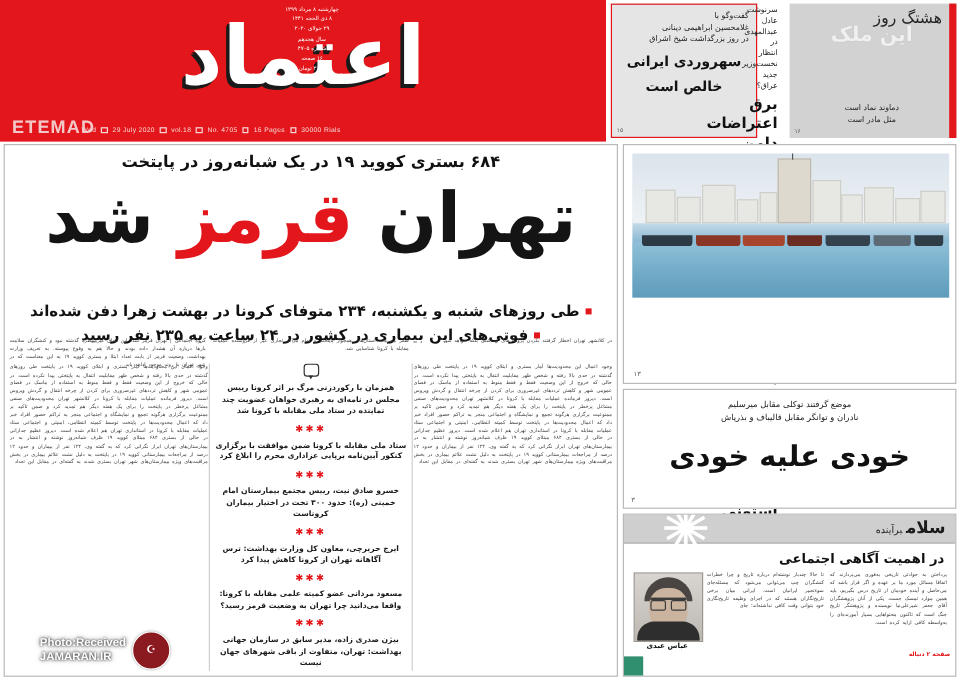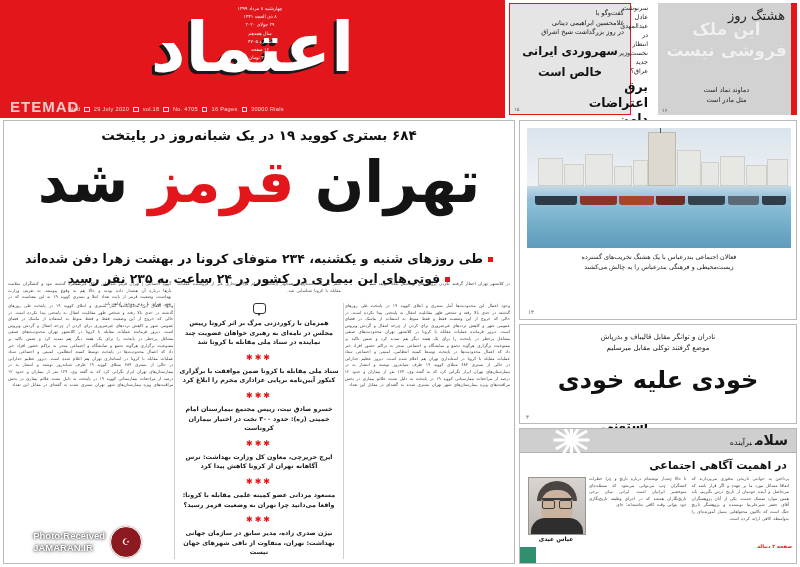--- a/index.html
+++ b/index.html
@@ -234,21 +234,20 @@
         <div class="news-pg">۹</div>
       </div>
     </div>
 
     <div class="mast-top-right">
       <div class="htag-box">
         <div class="htag-bar" style="background: rgb(227, 23, 27);"></div>
         <div class="htag-kicker">هشتگ روز</div>
         <div class="htag-title">
           <span>این ملک</span><br>
-          <span>فروشی نیست</span>
         </div>
         <div class="htag-sub">
           <span>دماوند نماد است</span><br>
           <span>مثل مادر است</span>
         </div>
         <div class="htag-page">۱۶</div>
       </div>
     </div>
   </div>
 
@@ -332,30 +331,26 @@
           <div class="bldg" style="left:91%;width:7%;height:25px;"></div>
           <div class="water"></div>
           <div class="boat" style="left:3%;width:16%;background:#2b3a45;"></div>
           <div class="boat" style="left:20%;width:14%;background:#8a3526;"></div>
           <div class="boat" style="left:35%;width:13%;background:#a8452f;"></div>
           <div class="boat" style="left:49%;width:11%;background:#6b2c22;"></div>
           <div class="boat" style="left:61%;width:14%;background:#33424d;"></div>
           <div class="boat" style="left:76%;width:12%;background:#5b6a74;"></div>
           <div class="boat" style="left:89%;width:9%;background:#2f3d47;"></div>
         </div>
-        <div class="cap">
-          <span>فعالان اجتماعی بندرعباس با یک هشتگ تخریب‌های گسترده</span><br>
-          <span>زیست‌محیطی و فرهنگی بندرعباس را به چالش می‌کشند</span>
-        </div>
         <div class="photo-pg">۱۳</div>
       </div>
 
       <div class="rail-box opinion-box">
+        <div class="op-kicker">موضع گرفتند توکلی مقابل میرسلیم</div>
         <div class="op-kicker">نادران و توانگر مقابل قالیباف و بذرپاش</div>
-        <div class="op-kicker">موضع گرفتند توکلی مقابل میرسلیم</div>
         <div class="op-title">خودی علیه خودی</div>
         <div class="op-pg">۳</div>
       </div>
 
       <div class="rail-box salam-box">
         <div class="salam-head">
           <div class="salam-title">
             <span>سلام</span><small>برآینده</small>
           </div>
           <div class="sun">

